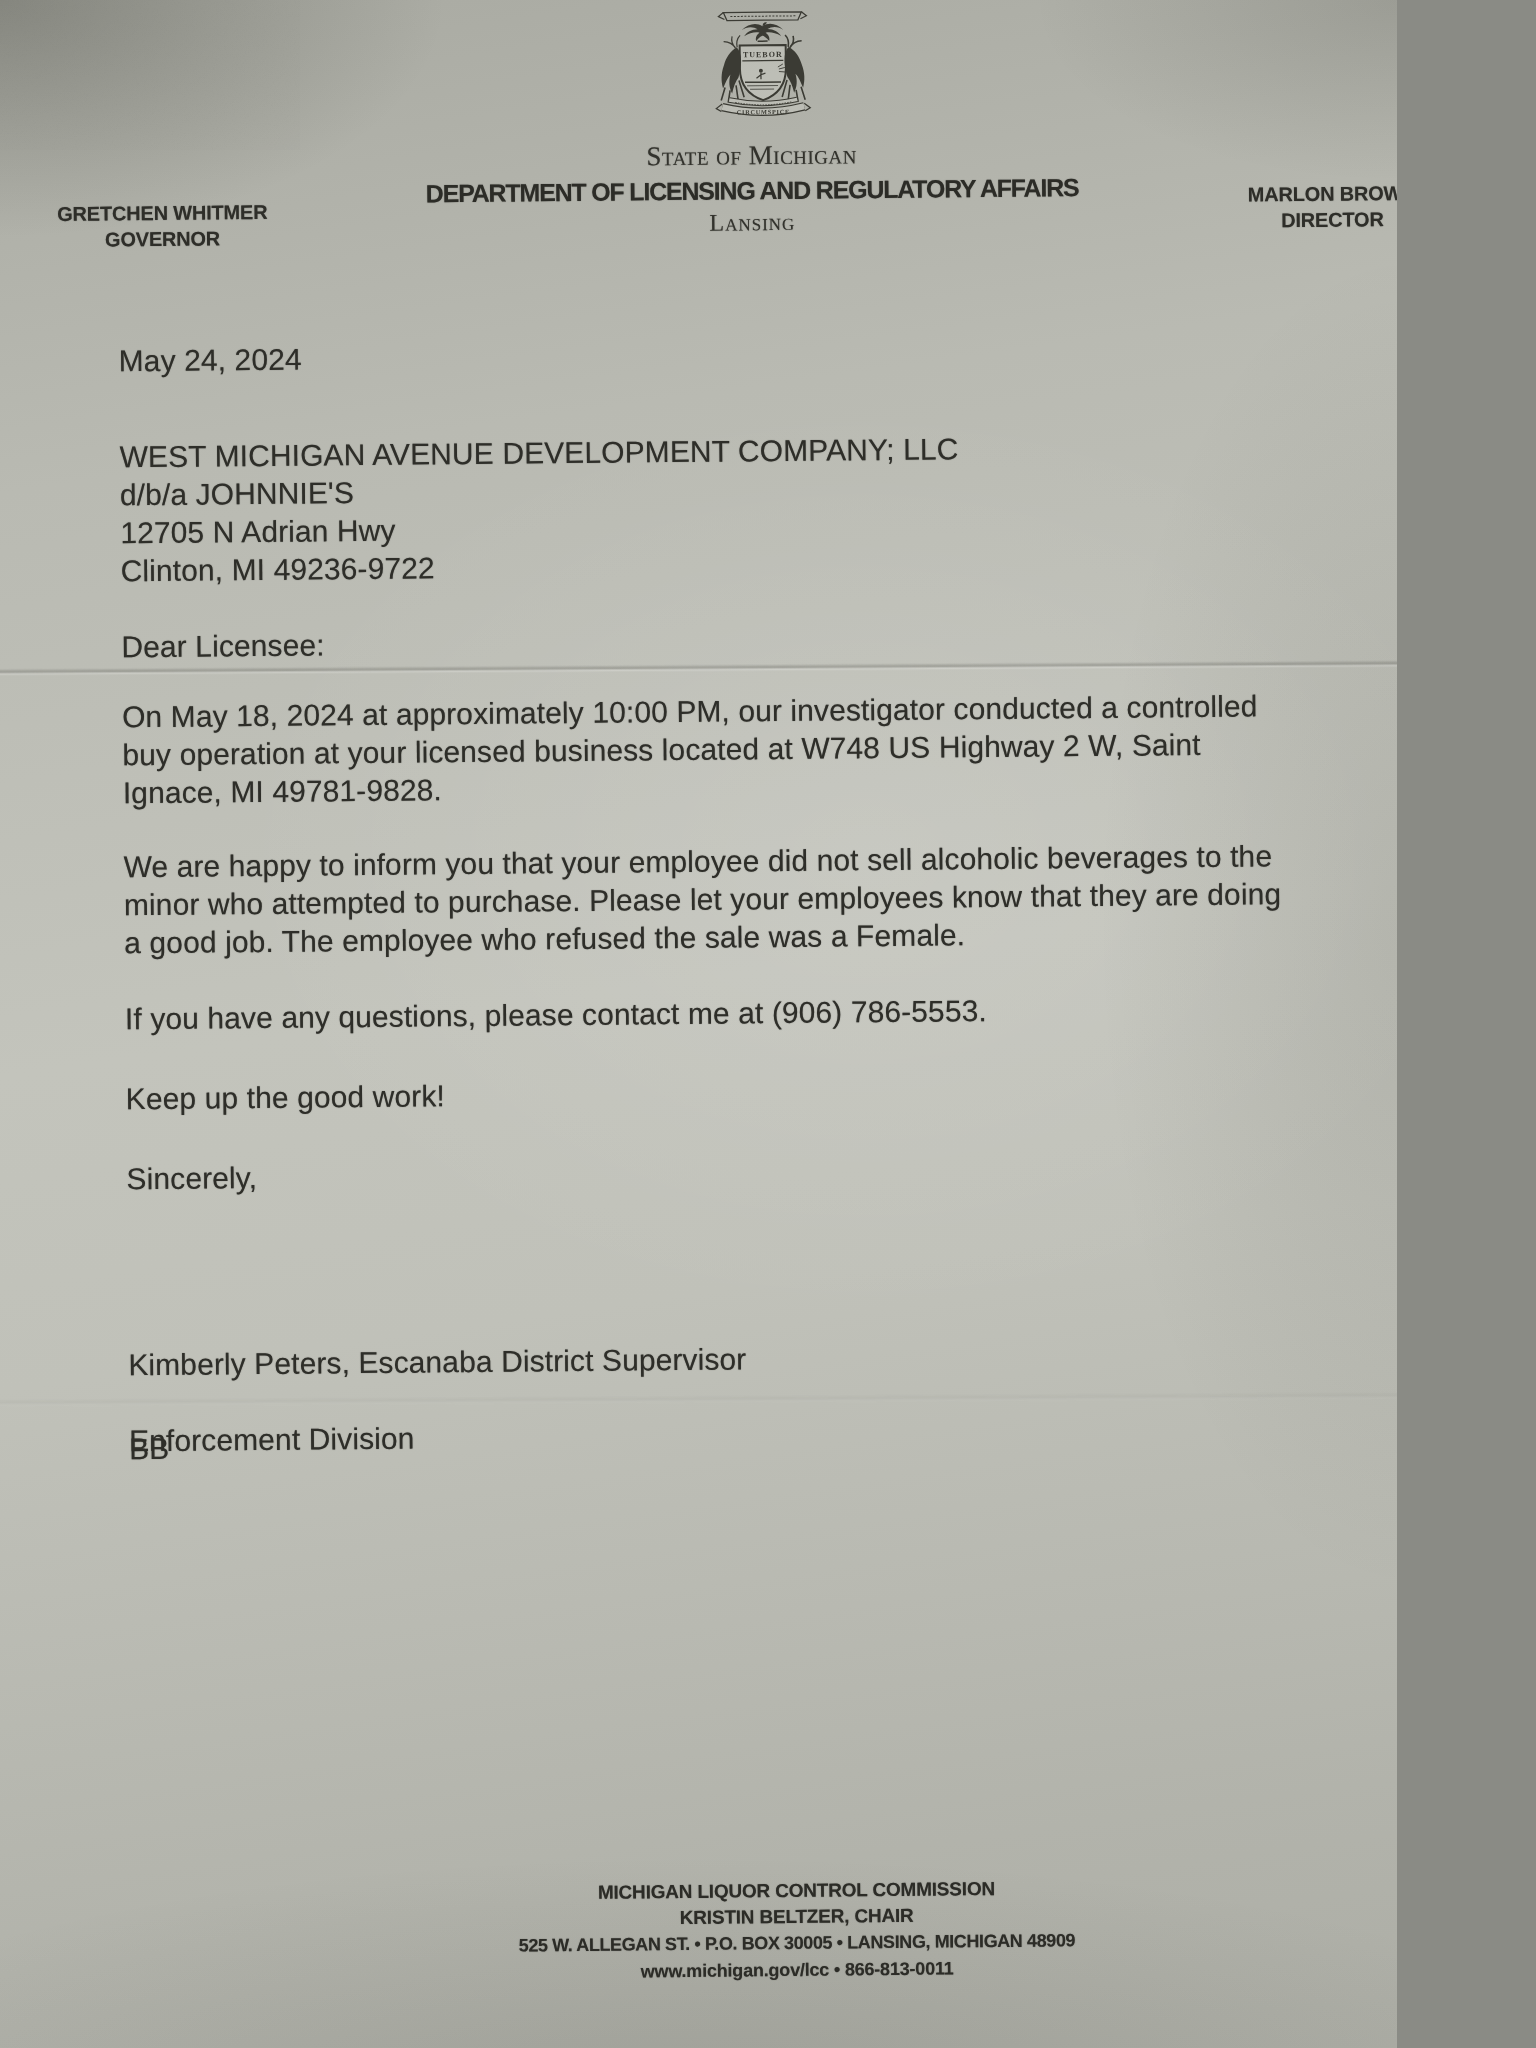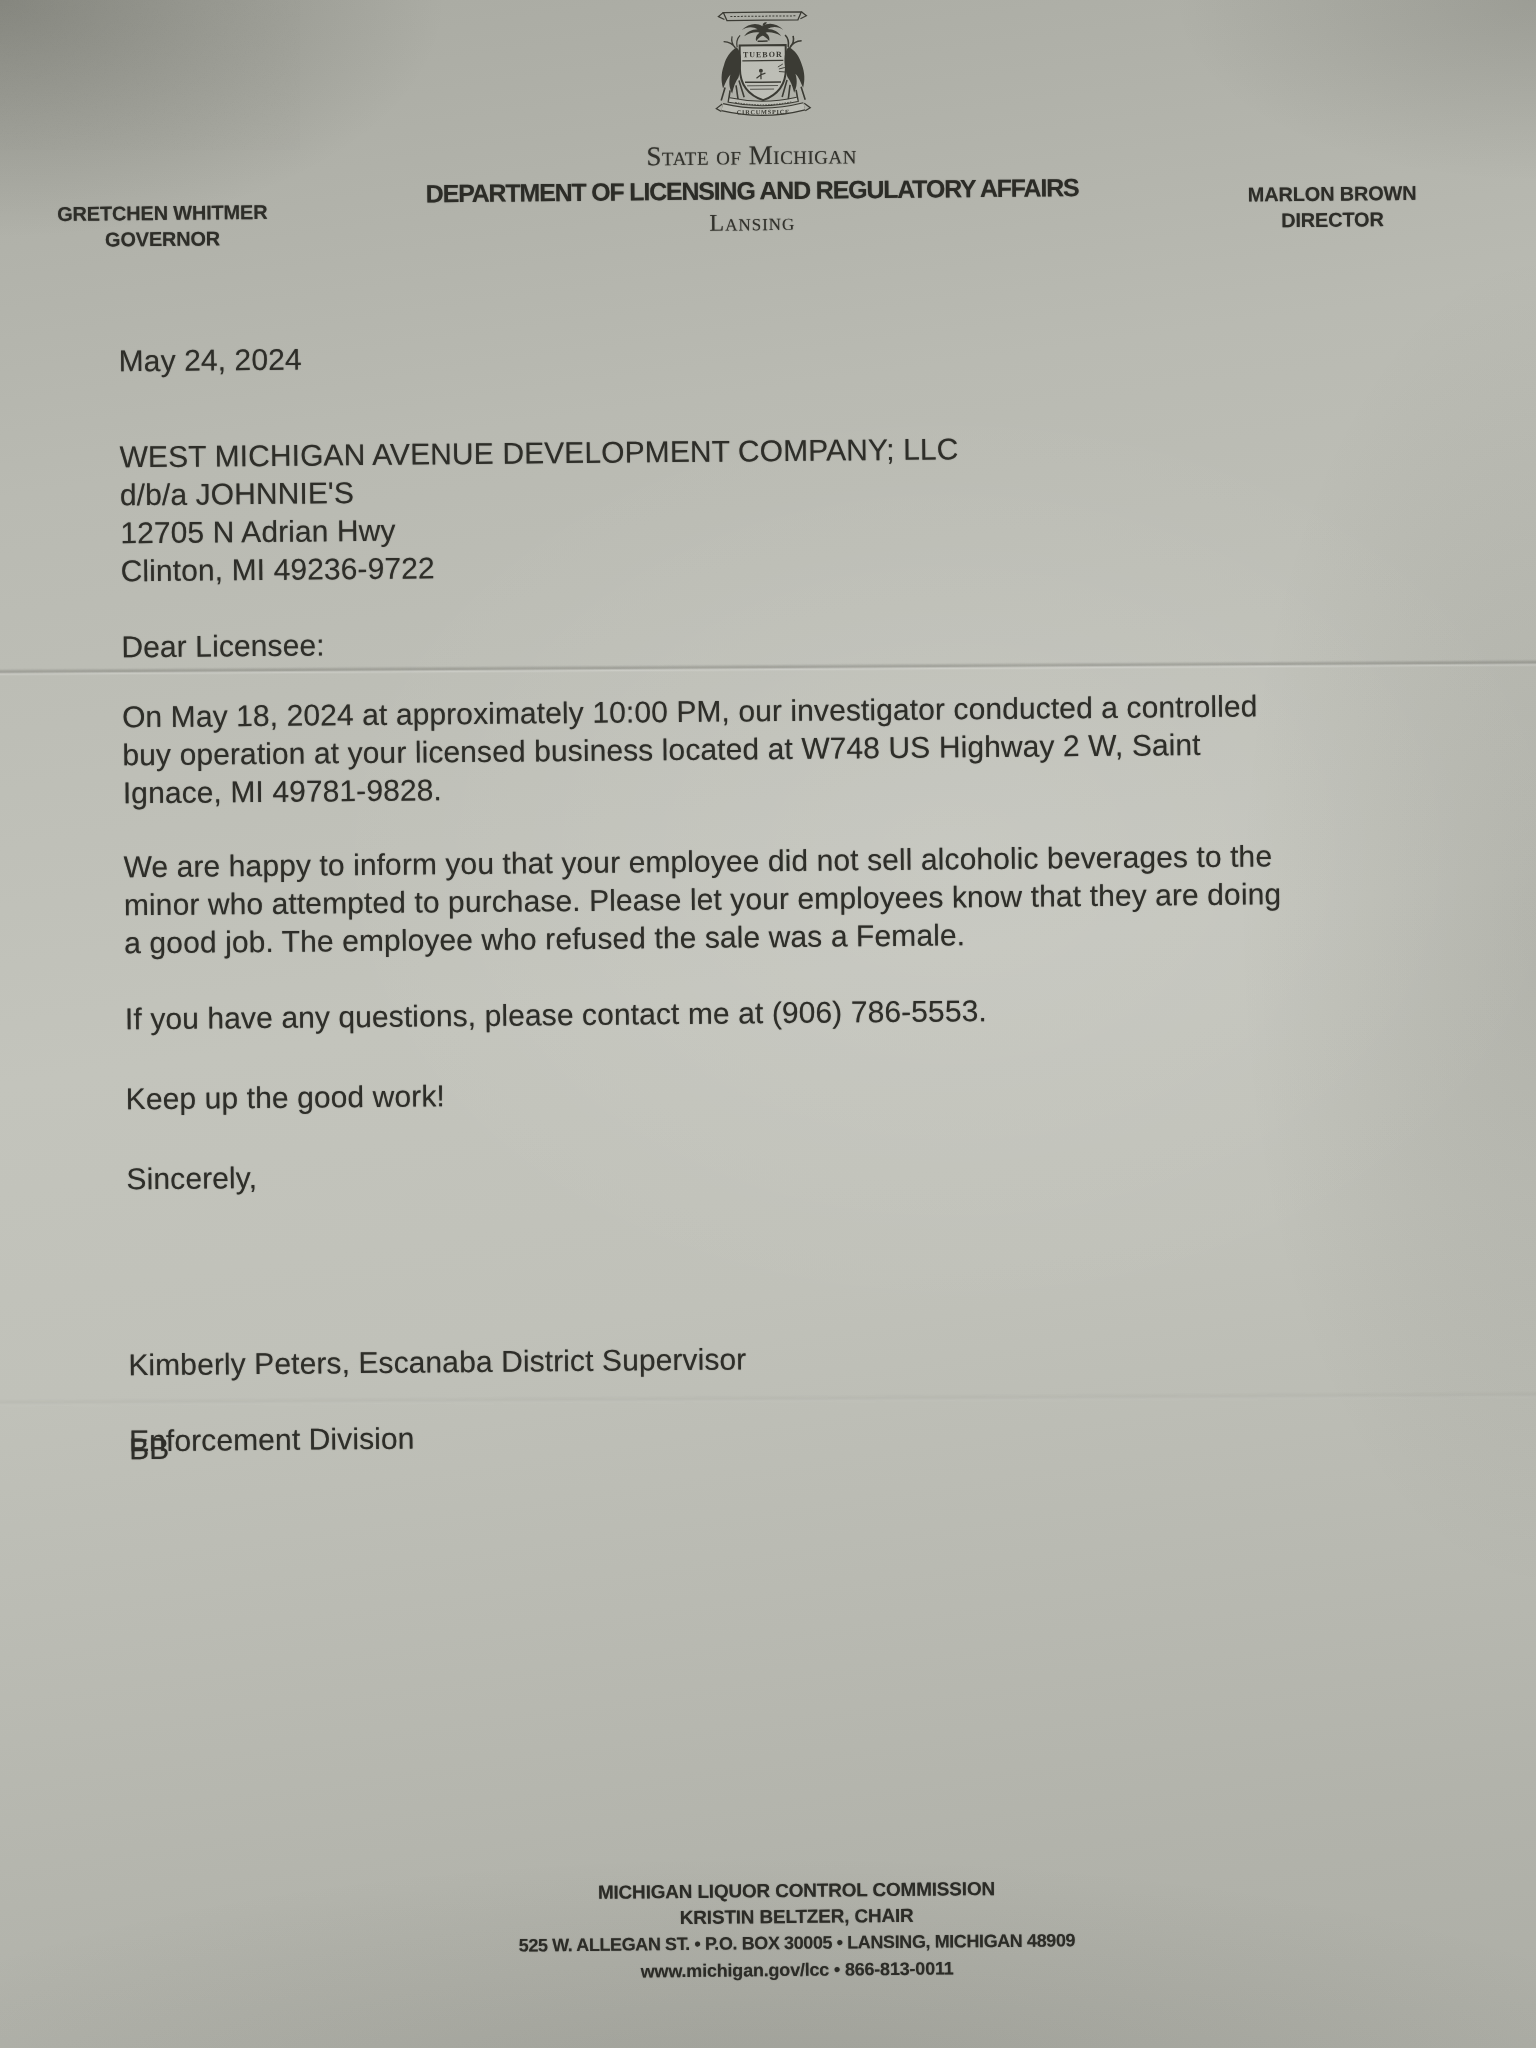--- a/index.html
+++ b/index.html
@@ -1,17 +1,17 @@
 <!DOCTYPE html>
 <html><head>
 <meta charset="utf-8">
 <style>
   html,body{margin:0;padding:0;background:#8a8b85;}
   .page{
-    position:relative;width:1536px;height:2048px;overflow:hidden;
+    position:relative;width:1397px;height:2048px;overflow:hidden;
     background:
       radial-gradient(620px 330px at 0% 0%, rgba(35,36,30,.26), transparent 72%),
       radial-gradient(520px 260px at 100% 0%, rgba(35,36,30,.14), transparent 70%),
       radial-gradient(420px 900px at 101% 45%, rgba(35,36,30,.10), transparent 75%),
       radial-gradient(1300px 340px at 50% 103%, rgba(35,36,30,.12), transparent 75%),
       radial-gradient(900px 650px at 62% 42%, rgba(255,255,255,.10), transparent 72%),
       linear-gradient(172deg,#a9aaa2 0%,#b9bab2 22%,#c3c4bc 48%,#c0c1b9 62%,#b2b3ab 88%,#adaea6 100%);
     font-family:"Liberation Sans", sans-serif;color:#2e2e29;
   }
   .grain{position:absolute;inset:0;opacity:.30;mix-blend-mode:multiply;pointer-events:none;}

